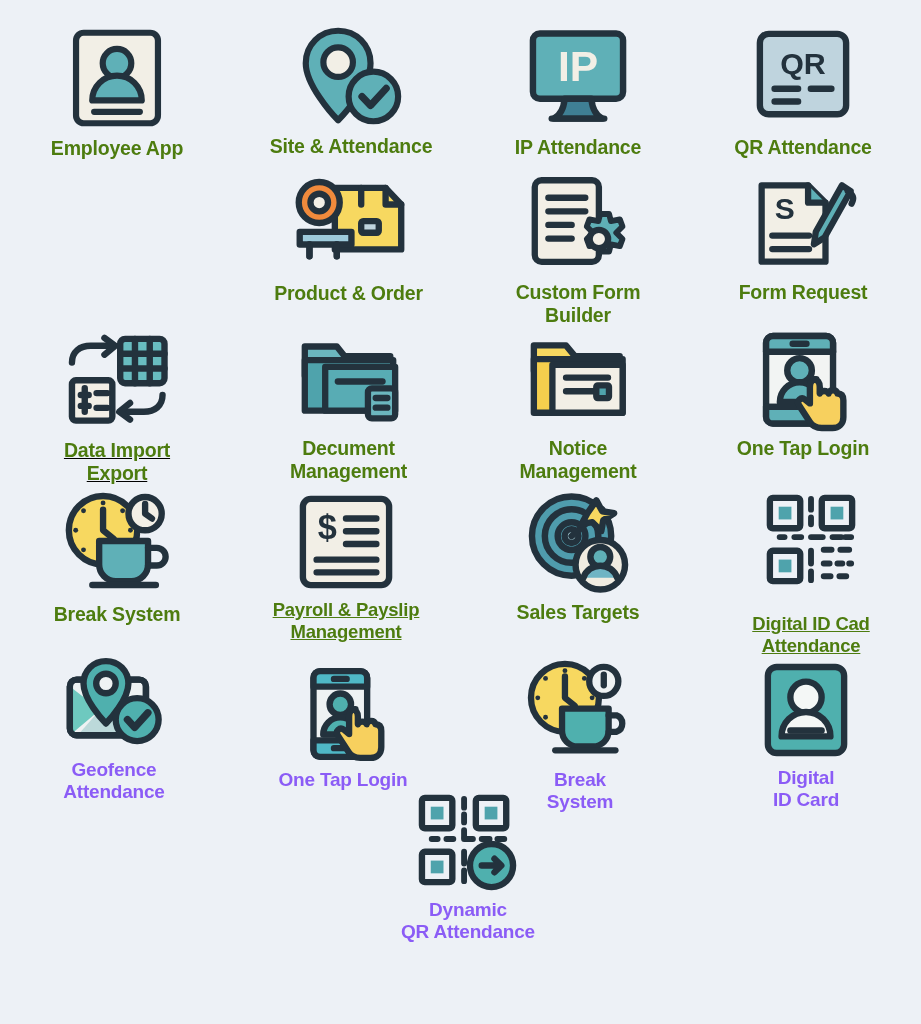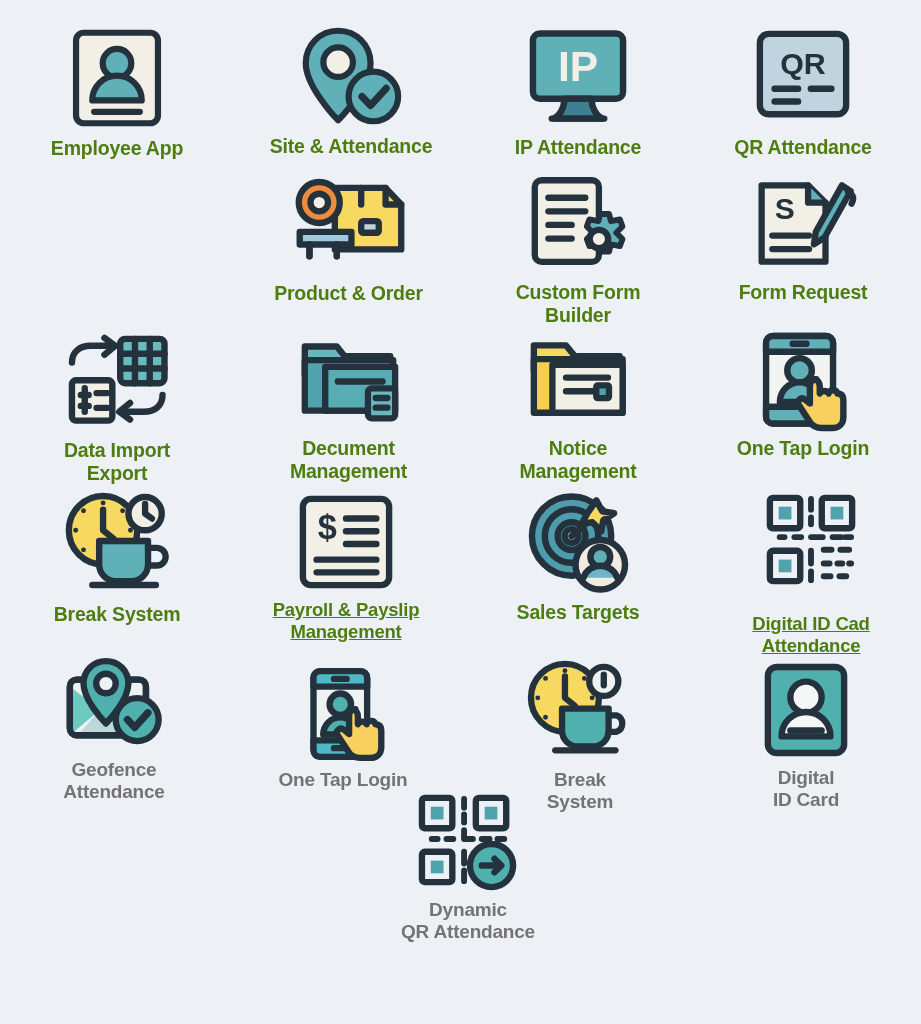--- a/index.html
+++ b/index.html
@@ -27,21 +27,21 @@
   .label {
     margin-top: 9px;
     text-align: center;
     font-size: 19.5px;
     font-weight: 700;
     letter-spacing: -0.2px;
     line-height: 1.17;
     color: #4d7c0f;
     white-space: pre-line;
   }
-  .cell.slate .label { color: #737373; font-size: 19px; }
+  .cell.slate .label { color: #8b5cf6; font-size: 19px; }
   .cell.small .label { font-size: 18.5px; text-decoration: underline; }
 
   
   .st { fill:none; stroke:#23323d; stroke-width:13; stroke-linecap:round; stroke-linejoin:round; }
   .stf { stroke:#23323d; stroke-width:13; stroke-linecap:round; stroke-linejoin:round; }
   .tick { fill:none; stroke:#23323d; stroke-width:15; stroke-linecap:round; stroke-linejoin:round; }
 </style>
 </head>
 <body style="background: rgb(237, 241, 246);">
 
@@ -133,21 +133,21 @@
         <path d="M118 22v36h36" fill="#5fb0b7" class="stf"></path>
         <text x="70" y="92" text-anchor="middle" font-family="Liberation Sans, sans-serif" font-size="62" font-weight="700" fill="#23323d">S</text>
         <path d="M44 126h76M44 154h76" class="st" stroke-width="14"></path>
         <path d="M188 22l18 12-54 96-22 14 4-26z" fill="#5fb0b7" class="stf" stroke-width="12"></path>
         <path d="M200 34c12 8 14 14 8 26" class="st" stroke-width="11"></path>
       </svg>
     </div>
     <div class="label">Form Request</div>
   </div>
 
-  <div class="cell" style="left:26px; top:334px; width:182px;">
+  <div class="cell" style="left:26px; top:334px; width:182px;text-decoration:underline;">
     <div class="icon-wrap">
       <svg width="106" height="96" viewBox="0 0 215 195">
         <path d="M16 58c0-22 16-34 38-34h44" class="st" stroke-width="15"></path>
         <path d="M82 8l22 16-22 18" class="st" stroke-width="15"></path>
         <rect x="16" y="94" width="82" height="82" rx="8" fill="#f2efe6" class="stf"></rect>
         <path d="M42 110v48M34 124h16M34 146h16" class="st" stroke-width="12"></path>
         <path d="M66 120h22M66 150h22" class="st" stroke-width="13"></path>
         <rect x="114" y="10" width="90" height="90" rx="10" fill="#68bcc0" class="stf"></rect>
         <path d="M144 10v90M174 10v90M114 40h90M114 70h90" class="st" stroke-width="10"></path>
         <path d="M200 124c0 22-16 34-38 34h-44" class="st" stroke-width="15"></path>

